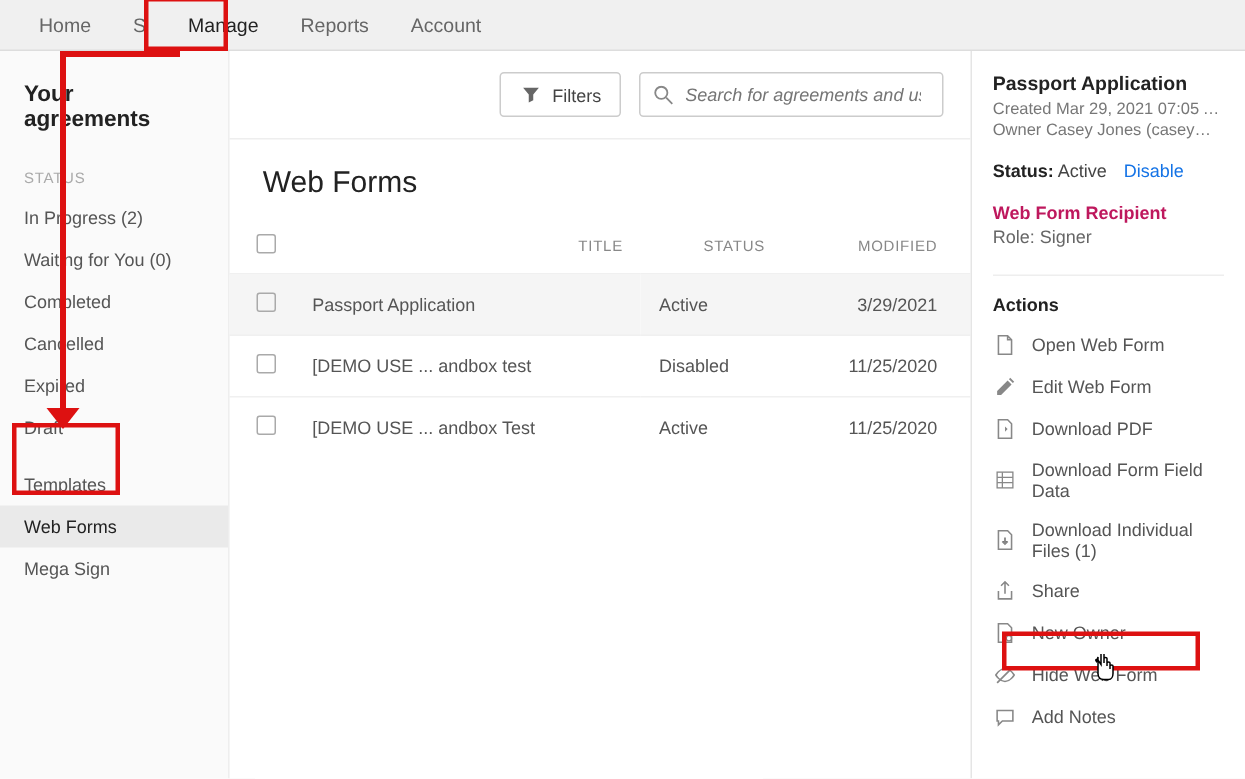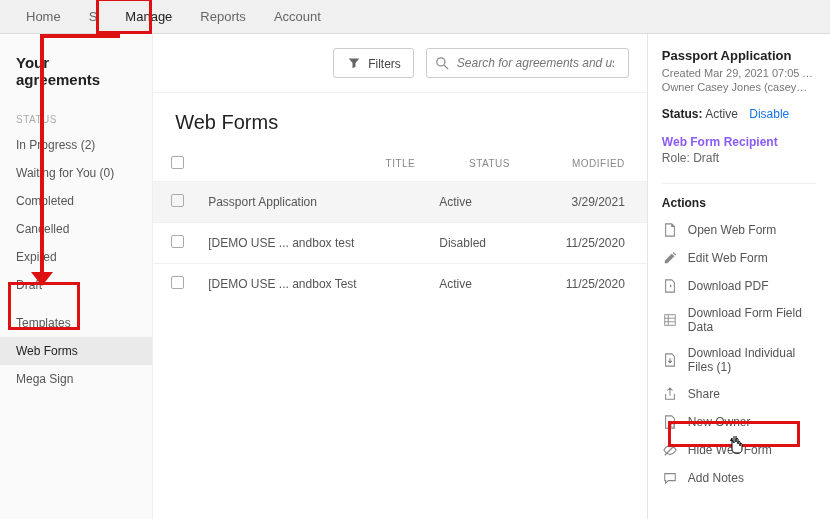--- a/index.html
+++ b/index.html
@@ -33,21 +33,21 @@
 .tbl .col-mod { text-align: right; padding-right: 22px; }
 .chkbox { width: 13px; height: 13px; border: 1px solid #aaa; border-radius: 2px; display: inline-block; }
 
 .right-pane { width: 185px; border-left: 1px solid #e5e5e5; padding: 14px; background: #fff; font-size: 12px; color: #444; overflow: hidden; }
 .detail-title { font-size: 13px; font-weight: 600; color: #222; margin-bottom: 4px; }
 .detail-meta { font-size: 11px; color: #777; margin-bottom: 2px; white-space: nowrap; overflow: hidden; text-overflow: ellipsis; }
 .status-row { margin-top: 14px; font-size: 12px; }
 .status-row b { color: #222; }
 .disable-link { color: #1473e6; margin-left: 8px; cursor: pointer; }
 .recipient-block { margin-top: 14px; }
-.recipient-block .lbl { font-size: 12px; font-weight: 600; color: #8b5cf6; }
+.recipient-block .lbl { font-size: 12px; font-weight: 600; color: #be185d; }
 .recipient-block .val { font-size: 12px; color: #666; margin-top: 2px; }
 .actions-hdr { font-size: 12px; font-weight: 600; color: #222; margin-top: 18px; margin-bottom: 6px; border-top: 1px solid #eee; padding-top: 12px;}
 .action-item { display: flex; align-items: center; gap: 10px; padding: 6px 0; font-size: 12px; color: #555; cursor: pointer; }
 .action-icon { width: 16px; height: 16px; display: inline-flex; align-items: center; justify-content: center; color: #888; flex-shrink: 0; }
 
 
 .anno { position: absolute; border: 3px solid #d11; pointer-events: none; }
 .anno-manage { left: 96px; top: -2px; width: 56px; height: 36px; }
 .anno-side { left: 8px; top: 282px; width: 72px; height: 48px; }
 .anno-owner { left: 668px; top: 421px; width: 132px; height: 26px; }
@@ -151,21 +151,21 @@
     <div class="detail-meta">Owner Casey Jones (casey@caseyjones.d..)</div>
 
     <div class="status-row">
       <b>Status:</b>
       <span>Active</span>
       <span class="disable-link">Disable</span>
     </div>
 
     <div class="recipient-block">
       <div class="lbl">Web Form Recipient</div>
-      <div class="val">Role: Draft</div>
+      <div class="val">Role: Signer</div>
     </div>
 
     <div class="actions-hdr">Actions</div>
 
     <div class="action-item">
       <span class="action-icon">
           <svg width="14" height="14" viewBox="0 0 16 16">
             <path fill="none" stroke="#888" stroke-width="1.2" d="M3 1h7l3 3v11H3z M10 1v3h3"></path>
           </svg>
         </span>

